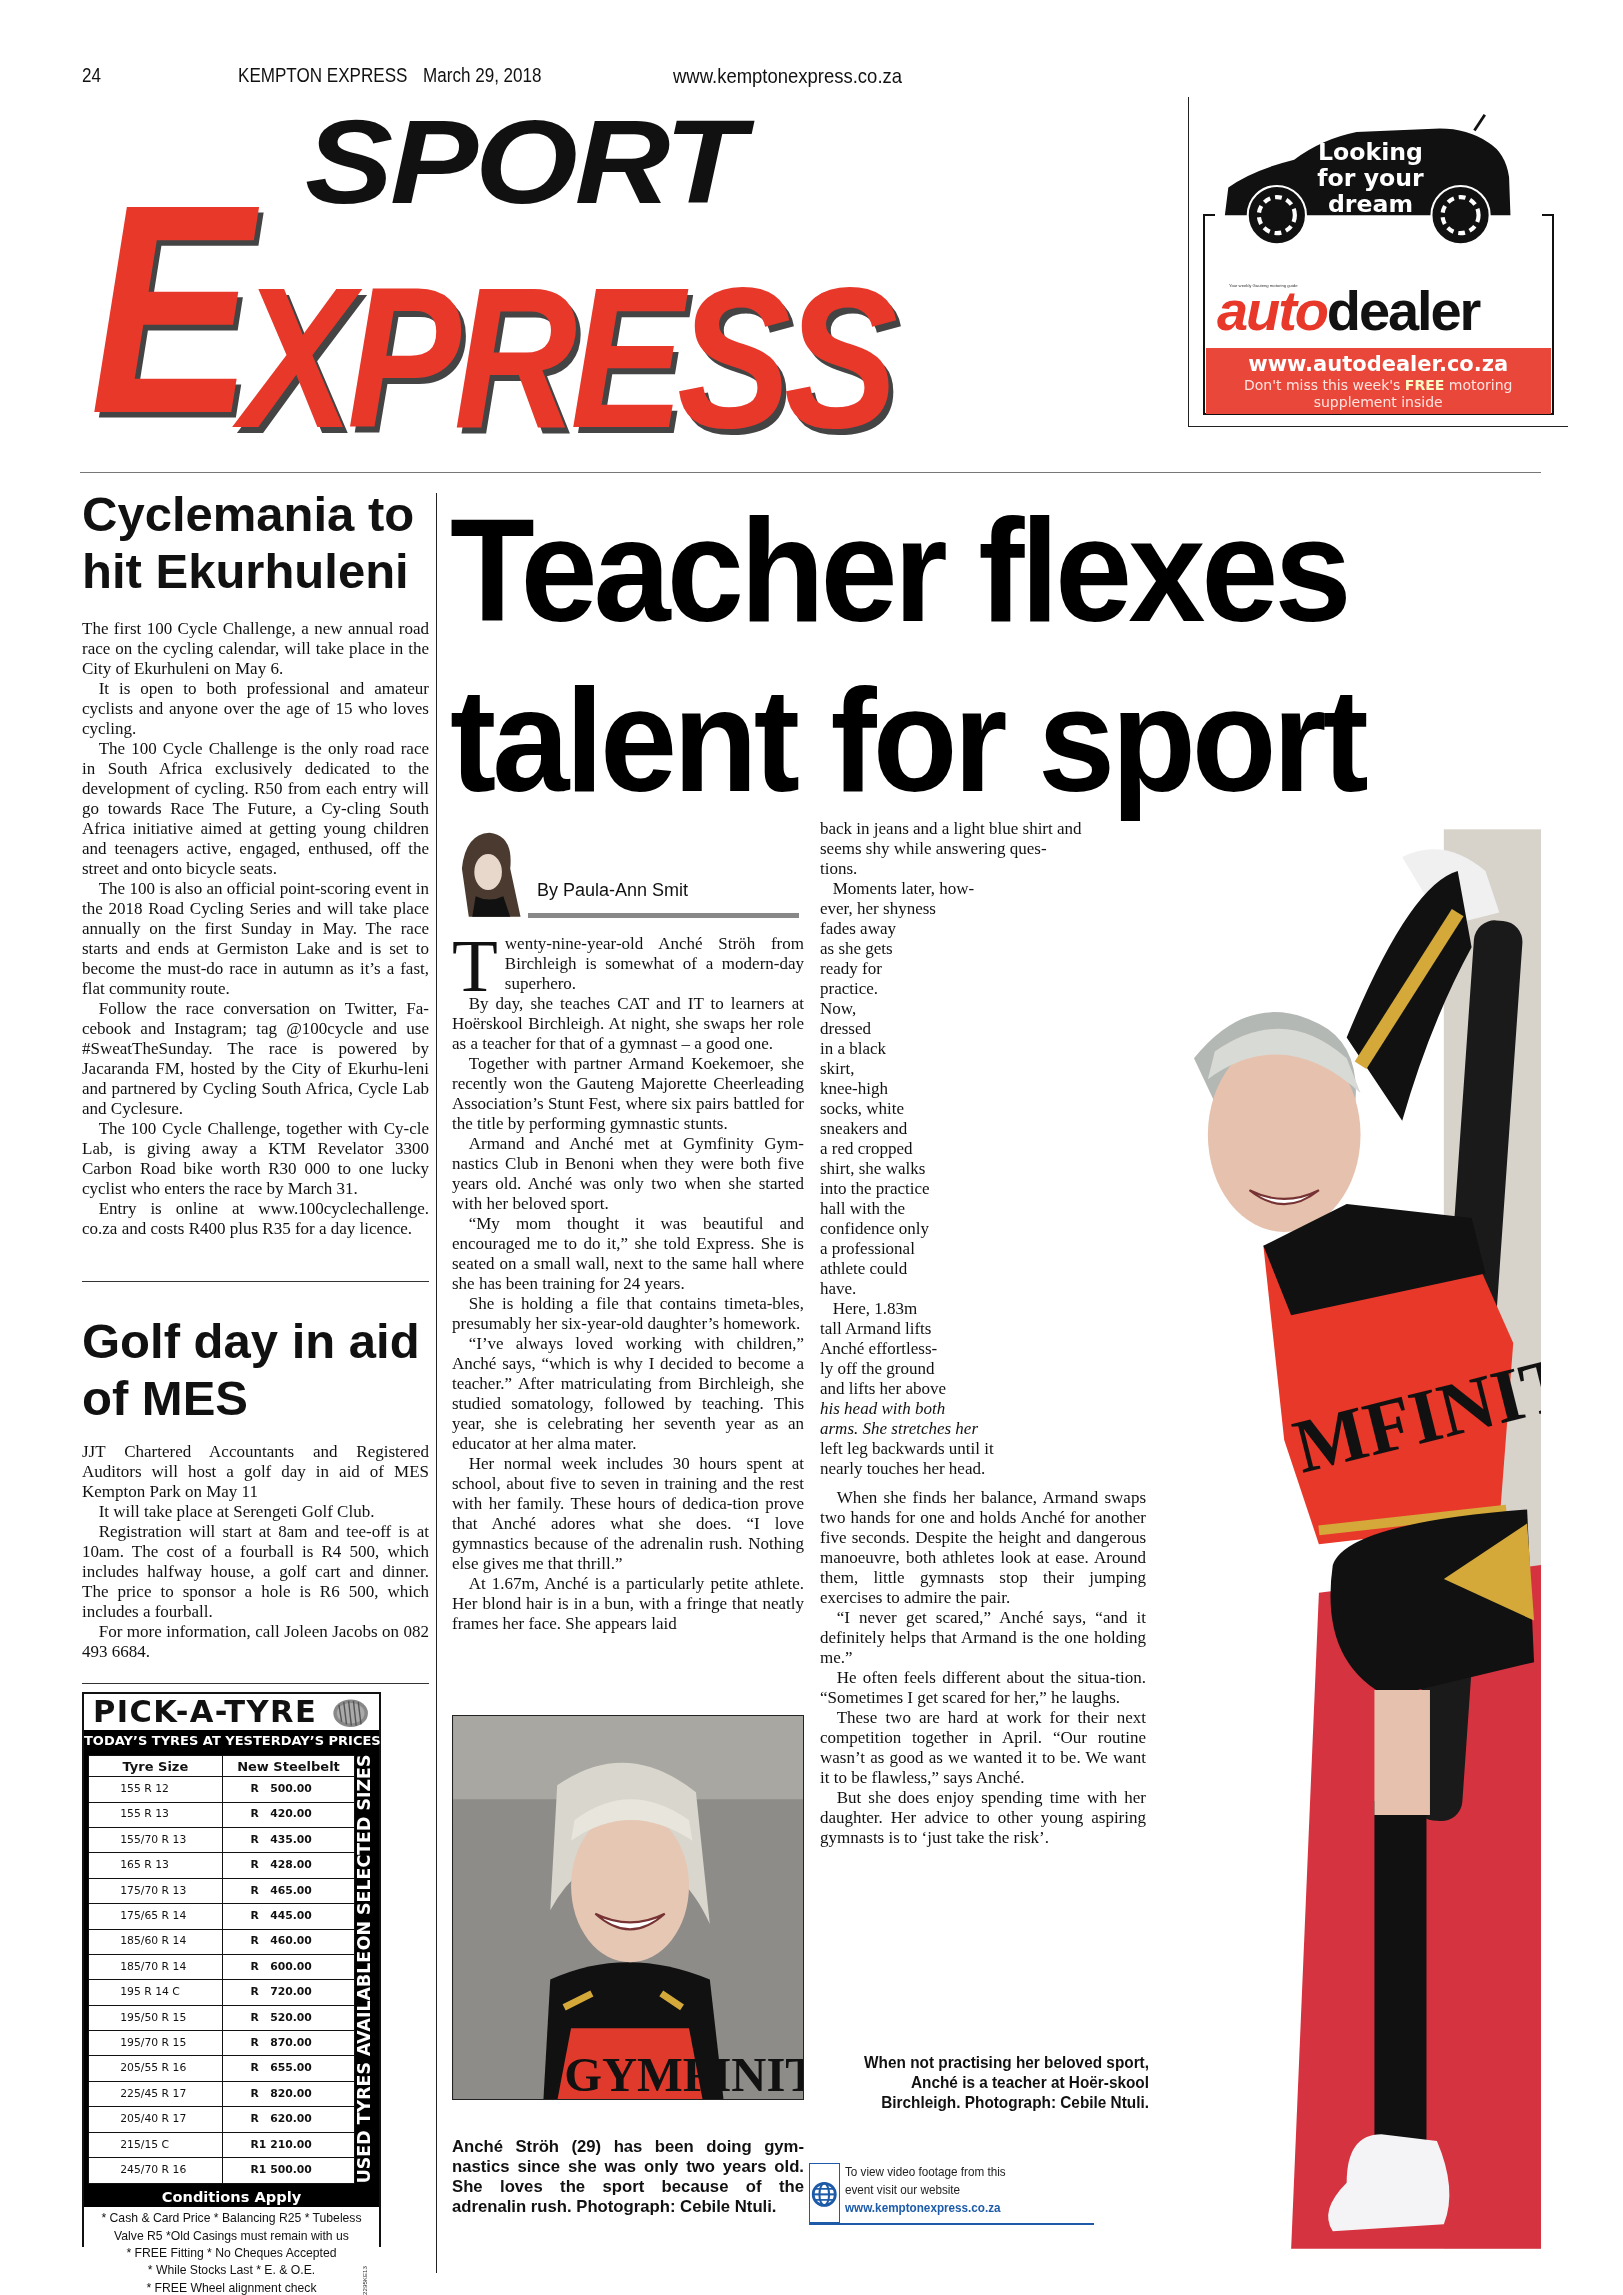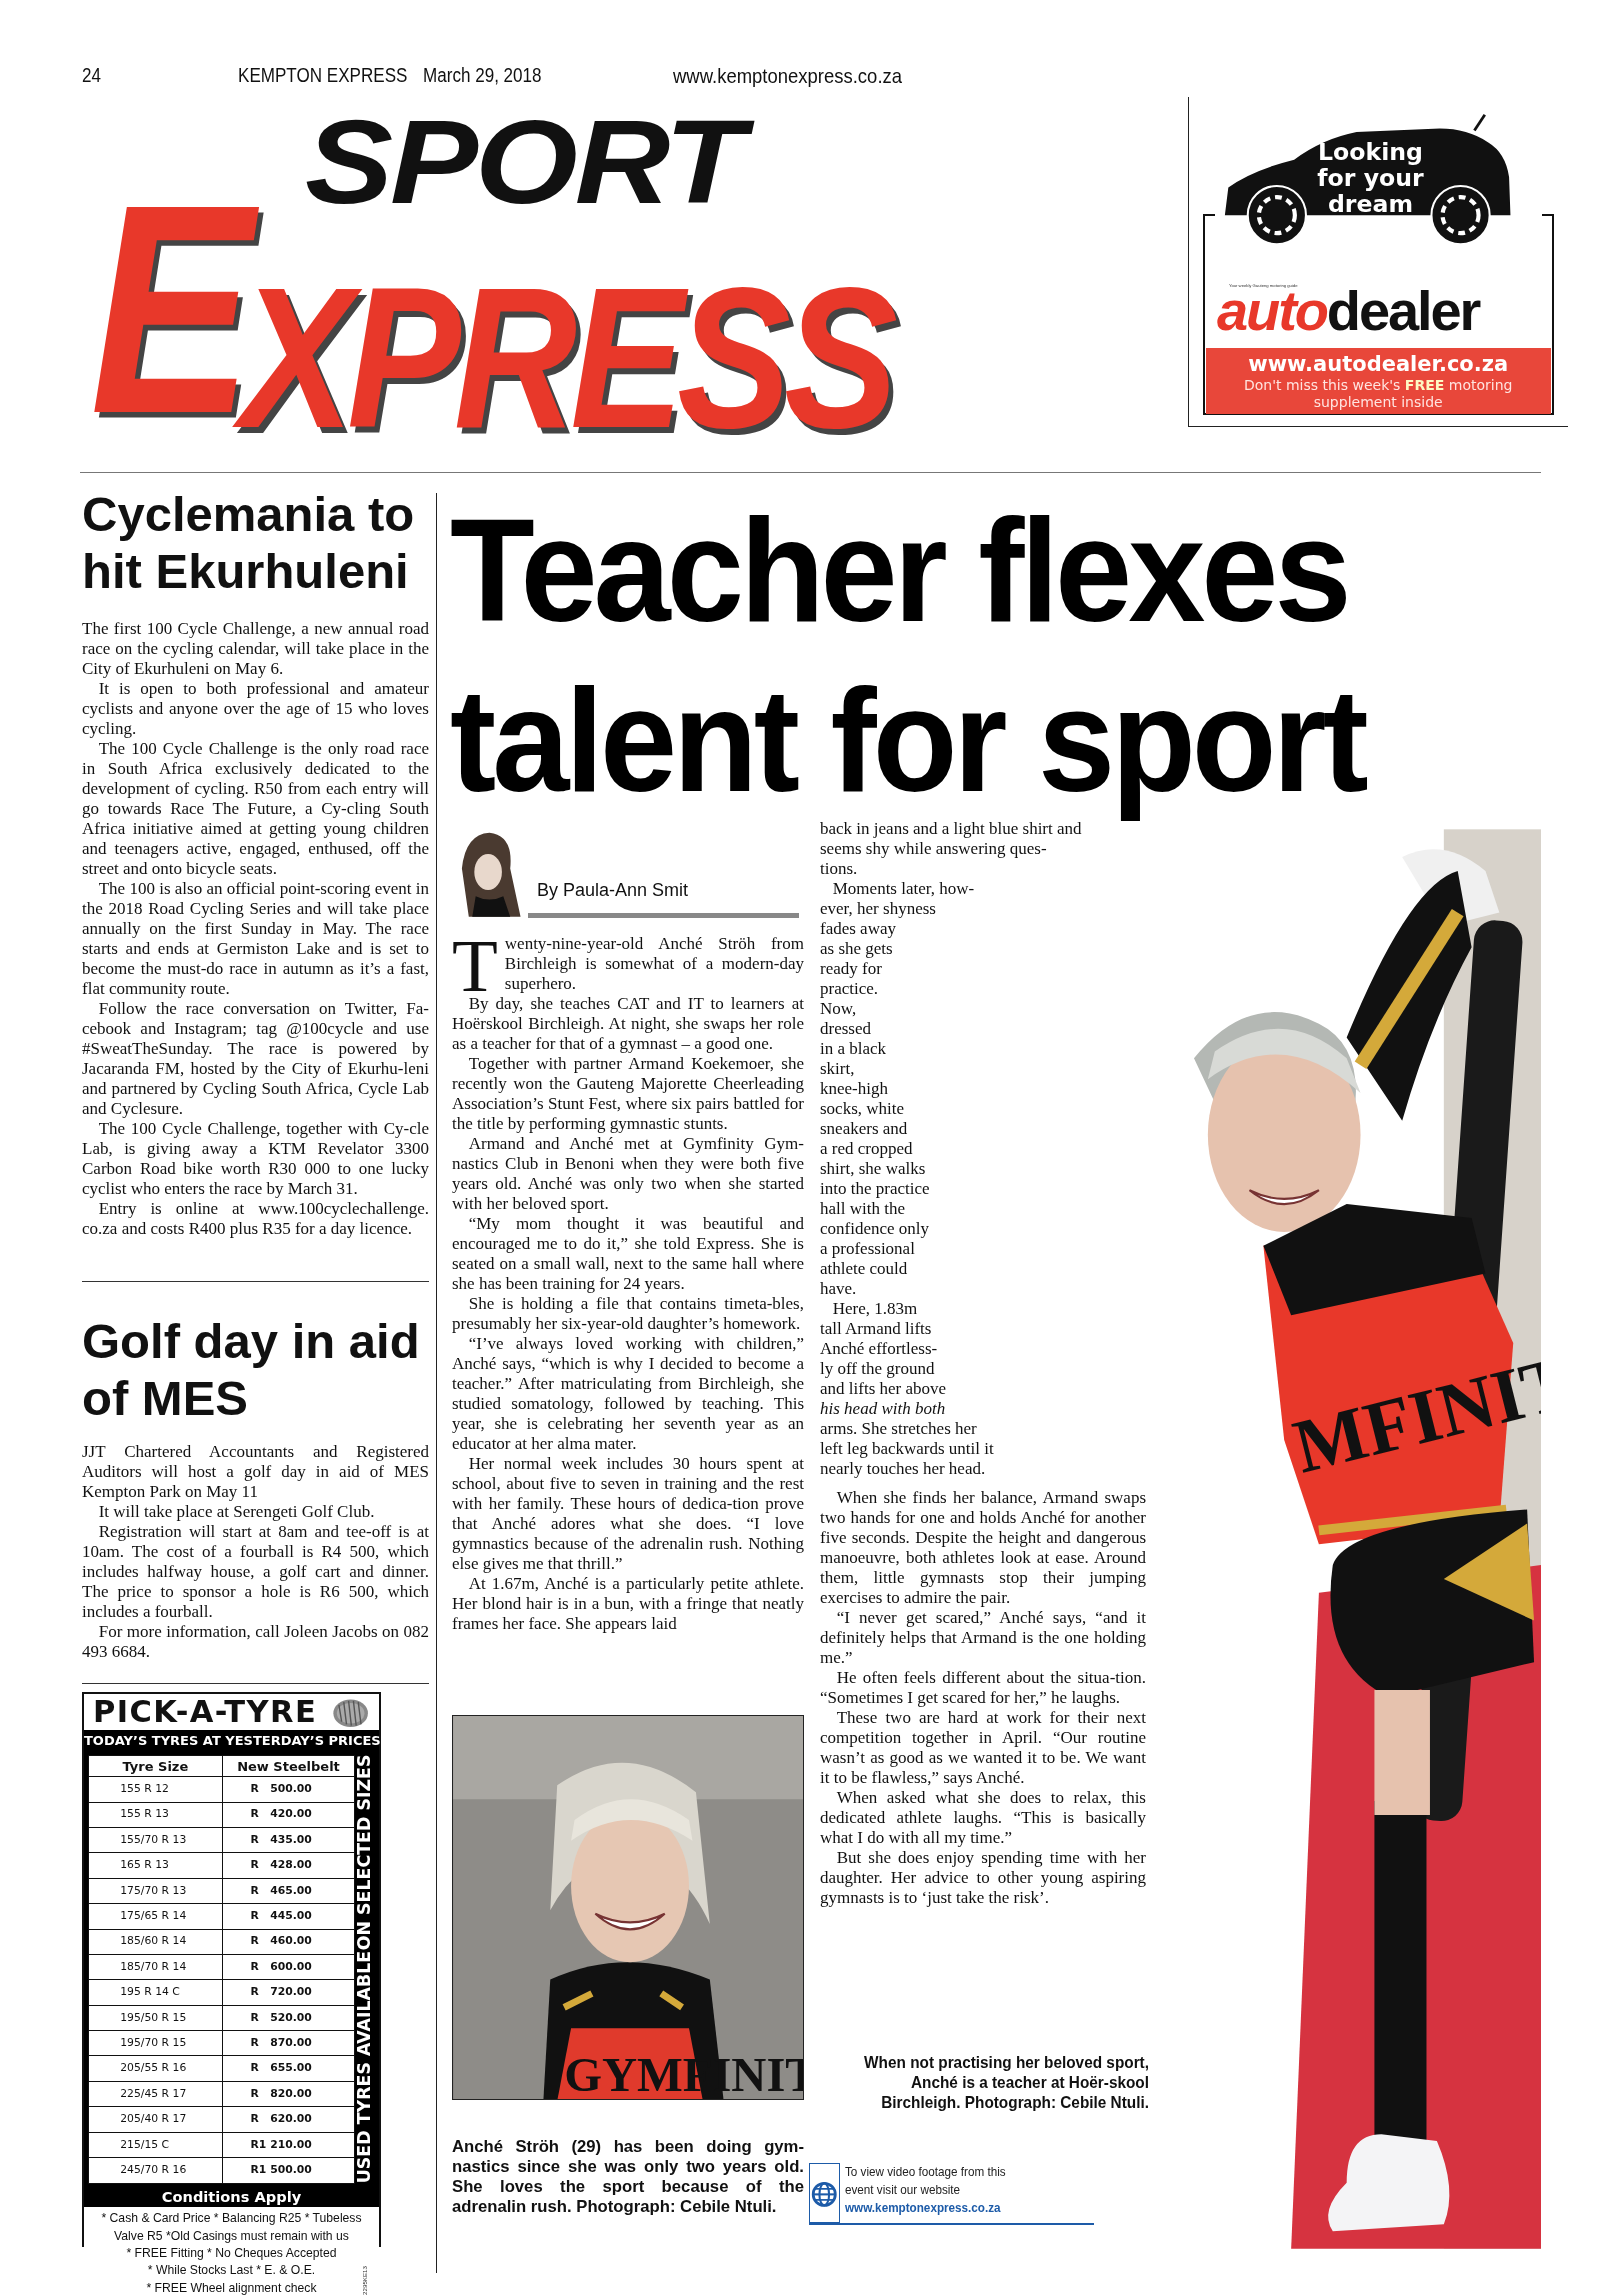--- a/index.html
+++ b/index.html
@@ -343,31 +343,30 @@
       <div style="white-space: pre;">confidence only</div>
       <div style="white-space: pre;">a professional</div>
       <div style="white-space: pre;">athlete could</div>
       <div style="white-space: pre;">have.</div>
       <div style="white-space: pre;">   Here, 1.83m</div>
       <div style="white-space: pre;">tall Armand lifts</div>
       <div style="white-space: pre;">Anché effortless-</div>
       <div style="white-space: pre;">ly off the ground</div>
       <div style="white-space: pre;">and lifts her above</div>
       <div style="white-space: pre; font-style: italic;">his head with both</div>
-      <div style="white-space: pre;">arms. She stretches her</div>
+      <div style="white-space: pre; font-style: italic;">arms. She stretches her</div>
       <div style="white-space: pre;">left leg backwards until it</div>
       <div style="white-space: pre;">nearly touches her head.</div>
     </div>
 </div>
 <div class="abs body-text" style="left:820px; top:1488px; width:326px;">
   <p>When she finds her balance, Armand swaps two hands for one and holds Anché for another five seconds. Despite the height and dangerous manoeuvre, both athletes look at ease. Around them, little gymnasts stop their jumping exercises to admire the pair.</p>
   <p>“I never get scared,” Anché says, “and it definitely helps that Armand is the one holding me.”</p>
   <p>He often feels different about the situa-tion. “Sometimes I get scared for her,” he laughs.</p>
   <p>These two are hard at work for their next competition together in April. “Our routine wasn’t as good as we wanted it to be. We want it to be flawless,” says Anché.</p>
-  <p>When asked what she does to relax, this dedicated athlete laughs. “This is basically what I do with all my time.”</p>
   <p>But she does enjoy spending time with her daughter. Her advice to other young aspiring gymnasts is to ‘just take the risk’.</p>
 </div>
 
 <div class="abs caption-big">When not practising her beloved sport, Anché is a teacher at Hoër-skool Birchleigh. Photograph: Cebile Ntuli.</div>
 
 <div class="abs video-box">
   <div class="video-globe-box">
     <svg width="28.5" height="58" viewBox="0 0 41 84">
       <circle cx="20.5" cy="44" r="16" fill="none" stroke="#1d5ba8" stroke-width="4"></circle>
       <ellipse cx="20.5" cy="44" rx="7" ry="16" fill="none" stroke="#1d5ba8" stroke-width="3"></ellipse>

